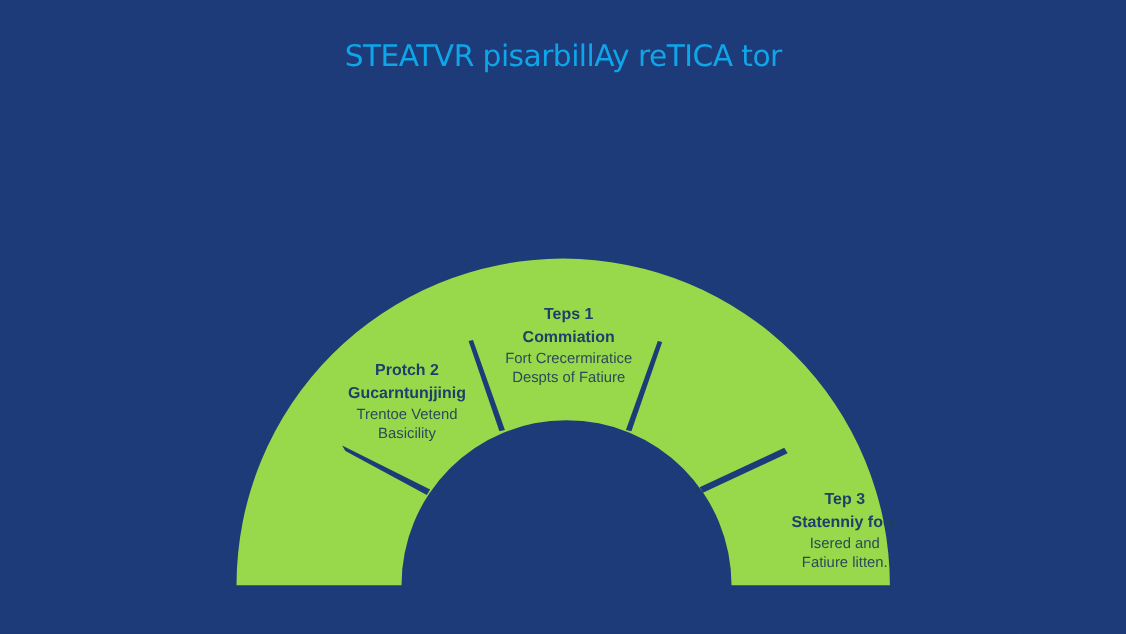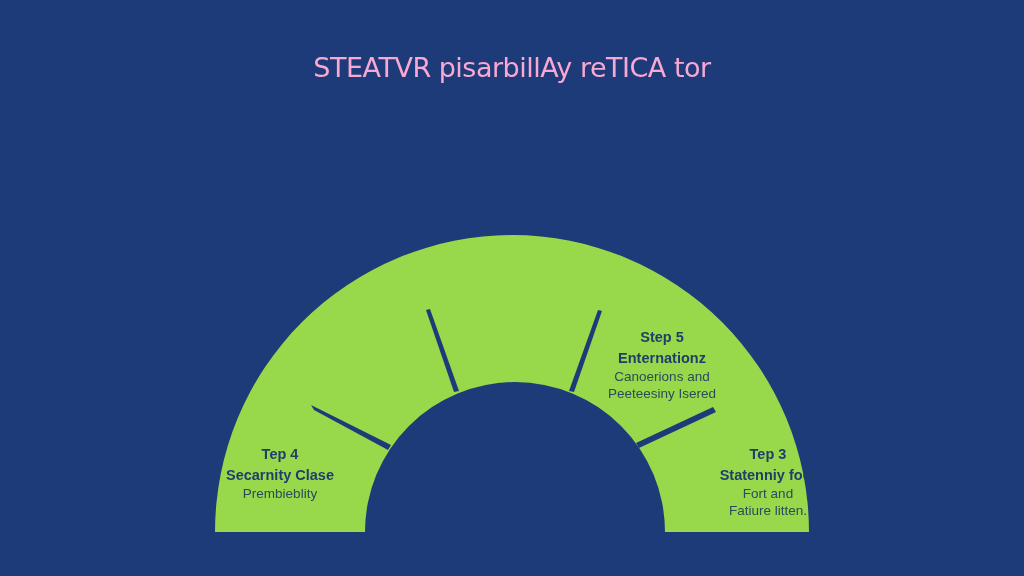--- a/index.html
+++ b/index.html
@@ -14,23 +14,23 @@
     .slide {
       position: relative;
       width: 1024px;
       height: 576px;
       background: #1d3b78;
     }
     .subtitle {
       position: absolute;
       left: 0;
       width: 1024px;
-      top: 52px;
+      top: 36px;
       text-align: center;
-      color: #f9a8d4;
+      color: #0ea5e9;
       font-family: "DejaVu Sans", sans-serif;
       font-size: 27px;
       letter-spacing: -0.5px;
       white-space: nowrap;
     }
     .title {
       position: absolute;
       left: 60px;
       top: 82px;
       color: #ffffff;
@@ -78,35 +78,36 @@
   <svg class="arch-svg" width="1024" height="576" viewBox="0 0 1024 576">
 
     <path d="M 215 532 A 297 297 0 0 1 809 532 L 665 532 A 150 150 0 0 0 365 532 Z" fill="#97d94a"></path>
 
     <polygon points="311,405 314,410 388,450 391,445" fill="#1d3b78"></polygon>
     <polygon points="426,310 430,309 459,391 454,392" fill="#1d3b78"></polygon>
     <polygon points="598,310 602,311 574,392 569,391" fill="#1d3b78"></polygon>
     <polygon points="713,407 716,412 639,448 636,443" fill="#1d3b78"></polygon>
   </svg>
 
+  <div class="step" style="left:517px; top:277px;">
+    <div class="num">Teps 1</div>
+    <div class="head" style="margin-top:2px;">Commiation</div>
+    <div class="desc">Fort Crecermiratice</div>
+    <div class="desc">Despts of Fatiure</div>
+  </div>
+
+  <div class="step" style="left:370px; top:328px;">
+    <div class="num">Protch 2</div>
+    <div class="head" style="margin-top:2px;">Gucarntunjjinig</div>
+    <div class="desc">Trentoe Vetend</div>
+    <div class="desc">Basicility</div>
+  </div>
 
 
-  <div class="step" style="left:662px; top:328px;">
-    <div class="num">Step 5</div>
-    <div class="head" style="margin-top:2px;">Enternationz</div>
-    <div class="desc">Canoerions and</div>
-    <div class="desc">Peeteesiny Isered</div>
-  </div>
-
-  <div class="step" style="left:280px; top:445px;">
-    <div class="num">Tep 4</div>
-    <div class="head" style="margin-top:2px;">Secarnity Clase</div>
-    <div class="desc">Prembieblity</div>
-  </div>
 
   <div class="step" style="left:768px; top:445px;">
     <div class="num">Tep 3</div>
     <div class="head" style="margin-top:2px;">Statenniy foer</div>
-    <div class="desc">Fort and</div>
+    <div class="desc">Isered and</div>
     <div class="desc">Fatiure litten.</div>
   </div>
 
 </div>
 
 </body></html>

